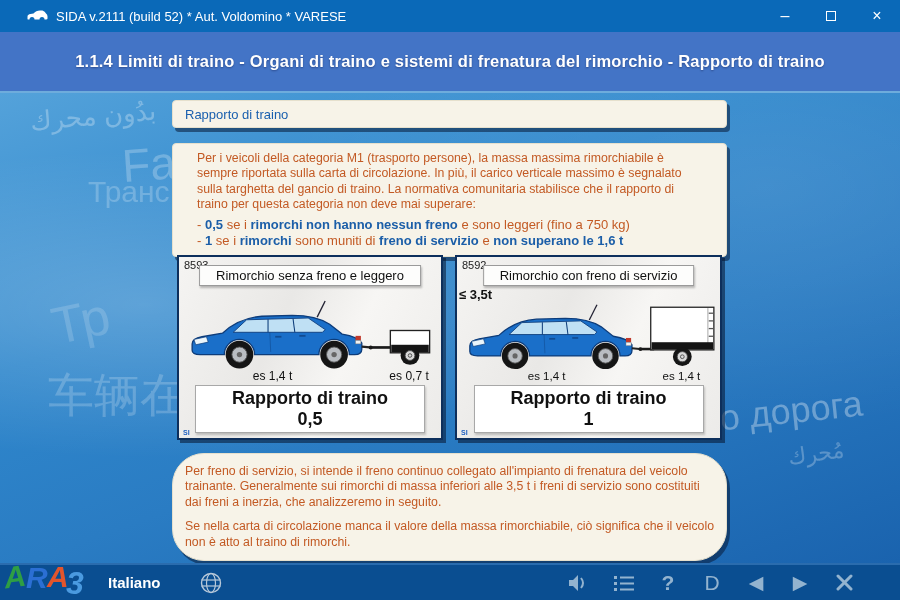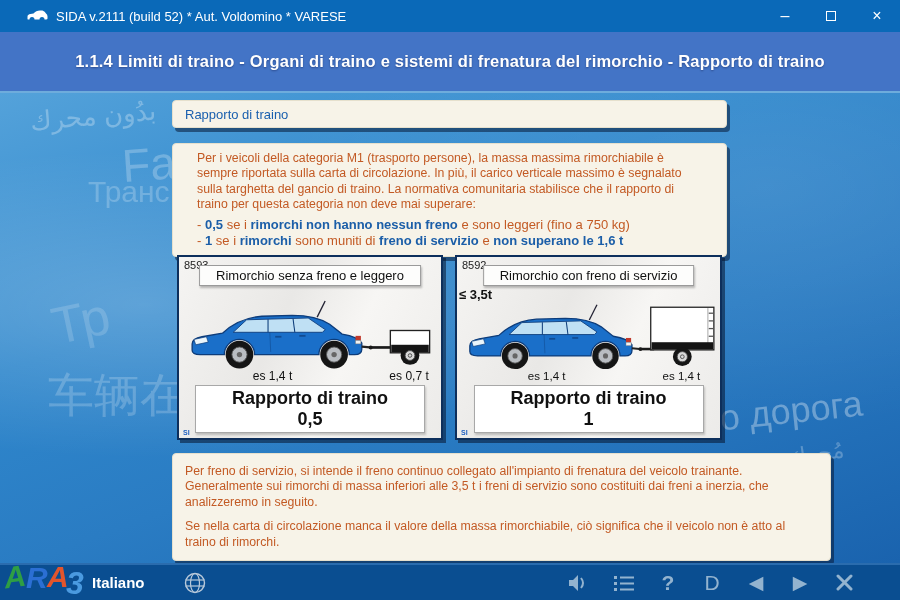--- a/index.html
+++ b/index.html
@@ -43,21 +43,21 @@
   .section-box { left:172px; top:7px; width:555px; height:28px; display:flex; align-items:center; padding:0 12px; }
   .section-box span { color:#1a5fae; font-size:13px; }
 
   .intro-box { left:172px; top:50px; width:555px; padding:7px 24px 6px; }
   .intro-box p { color:#c35a24; font-size:12.3px; line-height:15.4px; }
   .bullets { margin-top:4px; }
   .bullet { color:#c35a24; font-size:13px; line-height:16.5px; }
   .t-or { color:#c35a24; }
   .t-bl { color:#1b5ea8; font-weight:bold; }
 
-  .note-box { left:172px; top:360px; width:659px; padding:10px 12px; }
+  .note-box { left:172px; top:360px; width:555px; padding:10px 12px;border-radius:32px; }
   .note-box p { color:#c35a24; font-size:12.3px; line-height:15.4px; }
   .note-box p + p { margin-top:9px; }
 
   
   .panel { position:absolute; z-index:2; top:162px; width:266px; height:185px;
            border:2px solid #0d2f5c; box-shadow:3px 3px 0 rgba(5,20,45,.55);
            background:linear-gradient(115deg,#f5f4f2 0%, #e9e8e6 38%, #f7f6f4 62%, #ecebe9 100%); }
   .panel-left  { left:177px; }
   .panel-right { left:455px; width:267px; }
   .fig-id { position:absolute; top:2px; left:5px; font-size:11px; color:#222; }
@@ -80,21 +80,21 @@
 
   
   .bottombar { position:absolute; left:0; top:563px; width:900px; height:37px;
                background:#0a4e91; border-top:2px solid #2a6cae; display:flex; align-items:center; }
   .logo { position:relative; width:92px; height:37px; overflow:visible; }
   .logo span { position:absolute; font-weight:bold; font-style:italic; font-size:30px; line-height:30px; }
   .logo .l1 { left:4px;  top:-2px; color:#2e9e44; transform:rotate(-8deg); }
   .logo .l2 { left:26px; top:-1px; color:#2b6fd4; }
   .logo .l3 { left:47px; top:-2px; color:#e2552c; }
   .logo .l4 { left:66px; top:4px;  color:#4a9ae0; font-size:32px; }
-  .lang-label { color:#fff; font-weight:bold; font-size:15px; margin-left:0; }
+  .lang-label { color:#fff; font-weight:bold; font-size:15px; margin-left:16px; }
   .globe-btn { margin-left:38px; display:flex; align-items:center; }
   .bar-icons { margin-left:auto; margin-right:46px; display:flex; align-items:center; gap:24px; }
   .bar-icon { color:#93b3cf; display:flex; align-items:center; justify-content:center; min-width:20px; }
   .bar-icon.txt { font-size:21px; font-weight:bold; }
   .bar-icon.arrow { font-size:19px; }
 </style>
 </head>
 <body>
 
 <div id="app">

